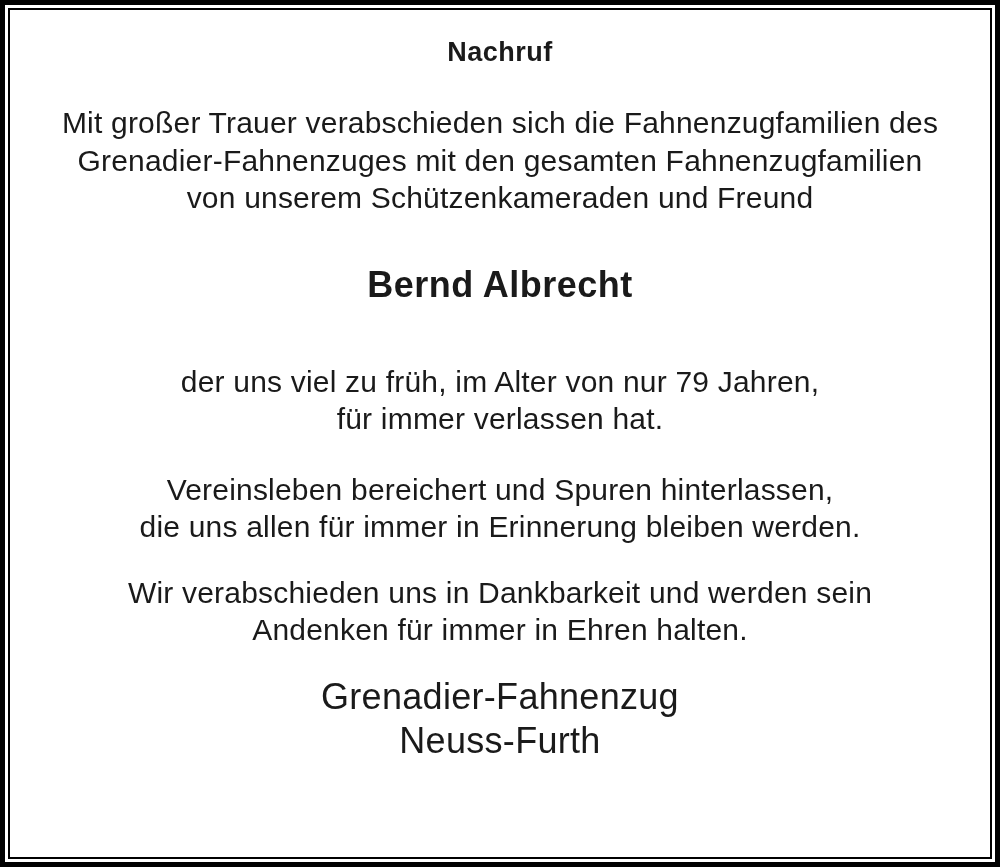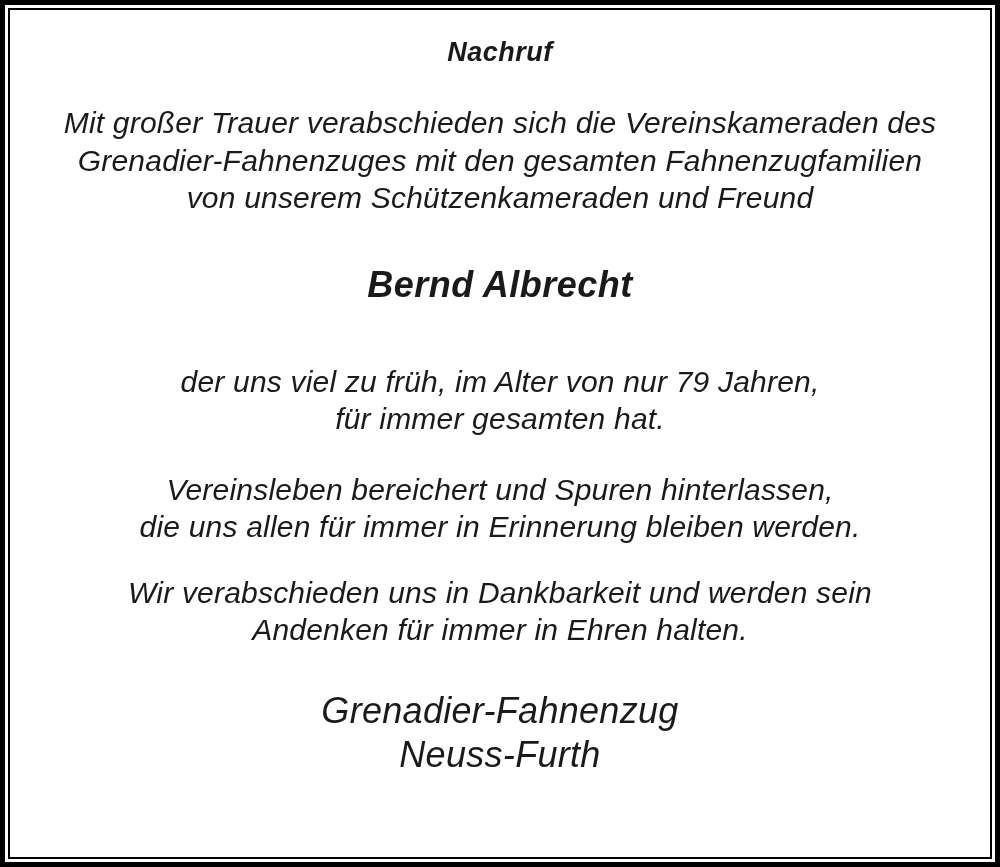--- a/index.html
+++ b/index.html
@@ -7,21 +7,20 @@
     padding: 0;
     background: #ffffff;
   }
   .page {
     width: 1000px;
     height: 867px;
     box-sizing: border-box;
     background: #ffffff;
     font-family: "Liberation Sans", sans-serif;
     color: #1a1a1a;
-    font-style: italic;
   }
   .frame-outer {
     width: 100%;
     height: 100%;
     box-sizing: border-box;
     border: 5px solid #000000;
     padding: 3px;
   }
   .frame-inner {
     width: 100%;
@@ -49,47 +48,47 @@
     margin-top: 38px;
     font-size: 36px;
     font-weight: 700;
     line-height: 60px;
     letter-spacing: 0.5px;
   }
   .death      { margin-top: 48px; }
   .tribute    { margin-top: 33px; }
   .condolence { margin-top: 28px; }
   .signature {
-    margin-top: 40px;
+    margin-top: 26px;
     font-size: 36px;
     line-height: 44px;
     letter-spacing: 0.3px;
     font-weight: 400;
   }
 </style>
 </head>
 <body>
 
 <div class="page">
   <div class="frame-outer">
     <div class="frame-inner">
 
       <div class="title">Nachruf</div>
 
       <div class="para intro">
-        <div>Mit großer Trauer verabschieden sich die Vereinskameraden des</div>
+        <div>Mit großer Trauer verabschieden sich die Fahnenzugfamilien des</div>
         <div>Grenadier-Fahnenzuges mit den gesamten Fahnenzugfamilien</div>
         <div>von unserem Schützenkameraden und Freund</div>
       </div>
 
       <div class="name">Bernd Albrecht</div>
 
       <div class="para death">
         <div>der uns viel zu früh, im Alter von nur 79 Jahren,</div>
-        <div>für immer gesamten hat.</div>
+        <div>für immer verlassen hat.</div>
       </div>
 
       <div class="para tribute">
         <div>Vereinsleben bereichert und Spuren hinterlassen,</div>
         <div>die uns allen für immer in Erinnerung bleiben werden.</div>
       </div>
 
       <div class="para condolence">
         <div>Wir verabschieden uns in Dankbarkeit und werden sein</div>
         <div>Andenken für immer in Ehren halten.</div>

